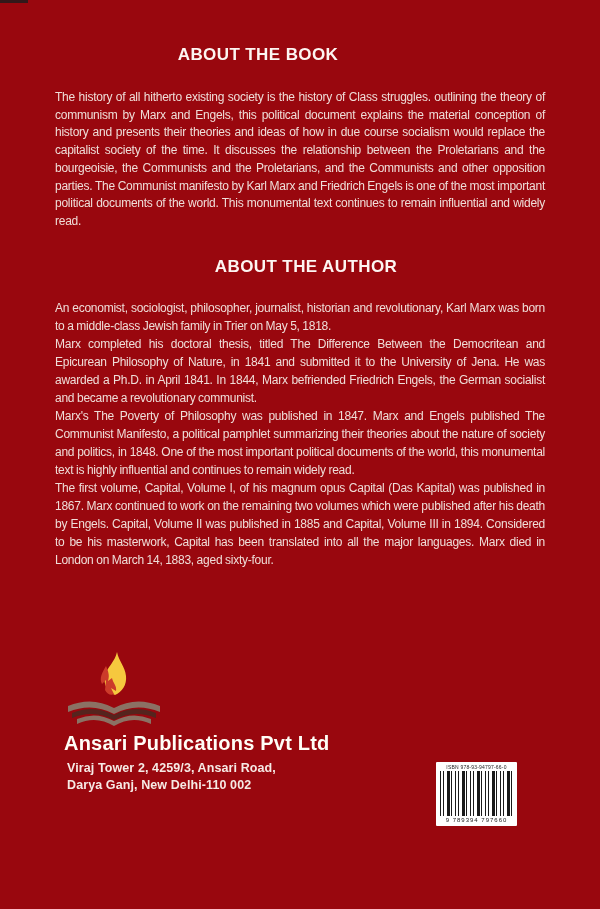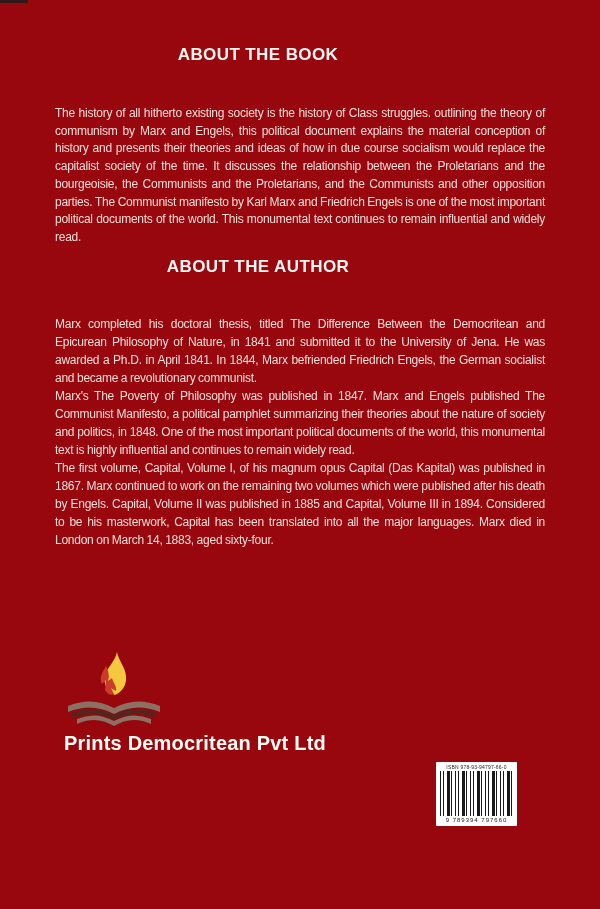--- a/index.html
+++ b/index.html
@@ -9,26 +9,25 @@
     font-family:"Liberation Sans","DejaVu Sans",sans-serif;
   }
   .artifact{
     position:absolute;left:0;top:0;width:28px;height:3px;background:#33181a;
   }
   .section-heading{
     position:absolute;left:0;width:516px;text-align:center;
     color:#fdf5f2;font-size:17px;font-weight:bold;letter-spacing:0.4px;
   }
   #book-heading{top:45px;}
-  #author-heading{top:257px;}
+  #author-heading{top:257px;padding-left:48px;}
   .body-copy{
     position:absolute;left:55px;width:490px;
     color:#efddd8;font-size:12px;letter-spacing:-0.25px;word-spacing:-0.4px;
     text-align:justify;
-    margin-top:16px;
   }
   #book-paragraph{top:89px;line-height:17.7px;}
   #author-paragraphs{top:299px;line-height:18px;}
   #author-paragraphs p{margin:0;}
   .logo{
     position:absolute;left:60px;top:650px;width:110px;height:86px;
   }
   .publisher-name{
     position:absolute;left:64px;top:732px;
     color:#fffdf6;font-size:20px;font-weight:bold;letter-spacing:0.2px;
@@ -67,42 +66,45 @@
 
 <div class="artifact"></div>
 
 <div id="book-heading" class="section-heading">ABOUT THE BOOK</div>
 
 <div id="book-paragraph" class="body-copy">The history of all hitherto existing society is the history of Class struggles. outlining the theory of communism by Marx and Engels, this political document explains the material conception of history and presents their theories and ideas of how in due course socialism would replace the capitalist society of the time. It discusses the relationship between the Proletarians and the bourgeoisie, the Communists and the Proletarians, and the Communists and other opposition parties. The Communist manifesto by Karl Marx and Friedrich Engels is one of the most important political documents of the world. This monumental text continues to remain influential and widely read.</div>
 
 <div id="author-heading" class="section-heading">ABOUT THE AUTHOR</div>
 
 <div id="author-paragraphs" class="body-copy">
+  <p>An economist, sociologist, philosopher, journalist, historian and revolutionary, Karl Marx was born to a middle-class Jewish family in Trier on May 5, 1818.</p>
   <p>Marx completed his doctoral thesis, titled The Difference Between the Democritean and Epicurean Philosophy of Nature, in 1841 and submitted it to the University of Jena. He was awarded a Ph.D. in April 1841. In 1844, Marx befriended Friedrich Engels, the German socialist and became a revolutionary communist.</p>
   <p>Marx's The Poverty of Philosophy was published in 1847. Marx and Engels published The Communist Manifesto, a political pamphlet summarizing their theories about the nature of society and politics, in 1848. One of the most important political documents of the world, this monumental text is highly influential and continues to remain widely read.</p>
   <p>The first volume, Capital, Volume I, of his magnum opus Capital (Das Kapital) was published in 1867. Marx continued to work on the remaining two volumes which were published after his death by Engels. Capital, Volume II was published in 1885 and Capital, Volume III in 1894. Considered to be his masterwork, Capital has been translated into all the major languages. Marx died in London on March 14, 1883, aged sixty-four.</p>
 </div>
 
 <div class="logo">
   <svg width="110" height="86" viewBox="0 0 110 86">
 
     <path d="M57,2 C55,12 47,17 45,26 C43,35 48,42 55,45 C62,42 67,35 66,26 C65,16 59,12 57,2 Z" fill="#f6c83e"></path>
 
     <path d="M46,16 C42,23 39,28 42,34 L46,30 L45,40 C47,44 51,46 54,44 L51,38 L56,41 C57,36 53,33 52,28 L48,31 C50,25 48,21 46,16 Z" fill="#cc3b2a"></path>
 
     <path d="M8,56 Q32,46 54,58 Q76,46 100,56 L100,62 Q76,52 54,64 Q32,52 8,62 Z" fill="#8b7164"></path>
 
     <path d="M12,63 Q34,54 54,65 Q74,54 96,63 L96,68 Q74,59 54,70 Q34,59 12,68 Z" fill="#55241e"></path>
 
     <path d="M17,69 Q36,61 54,71 Q72,61 91,69 L91,74 Q72,65 54,76 Q36,65 17,74 Z" fill="#8b7164"></path>
   </svg>
 </div>
 
-<div class="publisher-name">Prints Democritean Pvt Ltd</div>
+<div class="publisher-name">Ansari Publications Pvt Ltd</div>
 
 <div class="publisher-address">
+  <div>Viraj Tower 2, 4259/3, Ansari Road,</div>
+  <div>Darya Ganj, New Delhi-110 002</div>
 </div>
 
 <div class="barcode">
   <div class="barcode-top">ISBN 978-93-94797-66-0</div>
   <div class="barcode-bars"></div>
   <div class="barcode-bottom">9 789394 797660</div>
 </div>
 
 </body></html>

